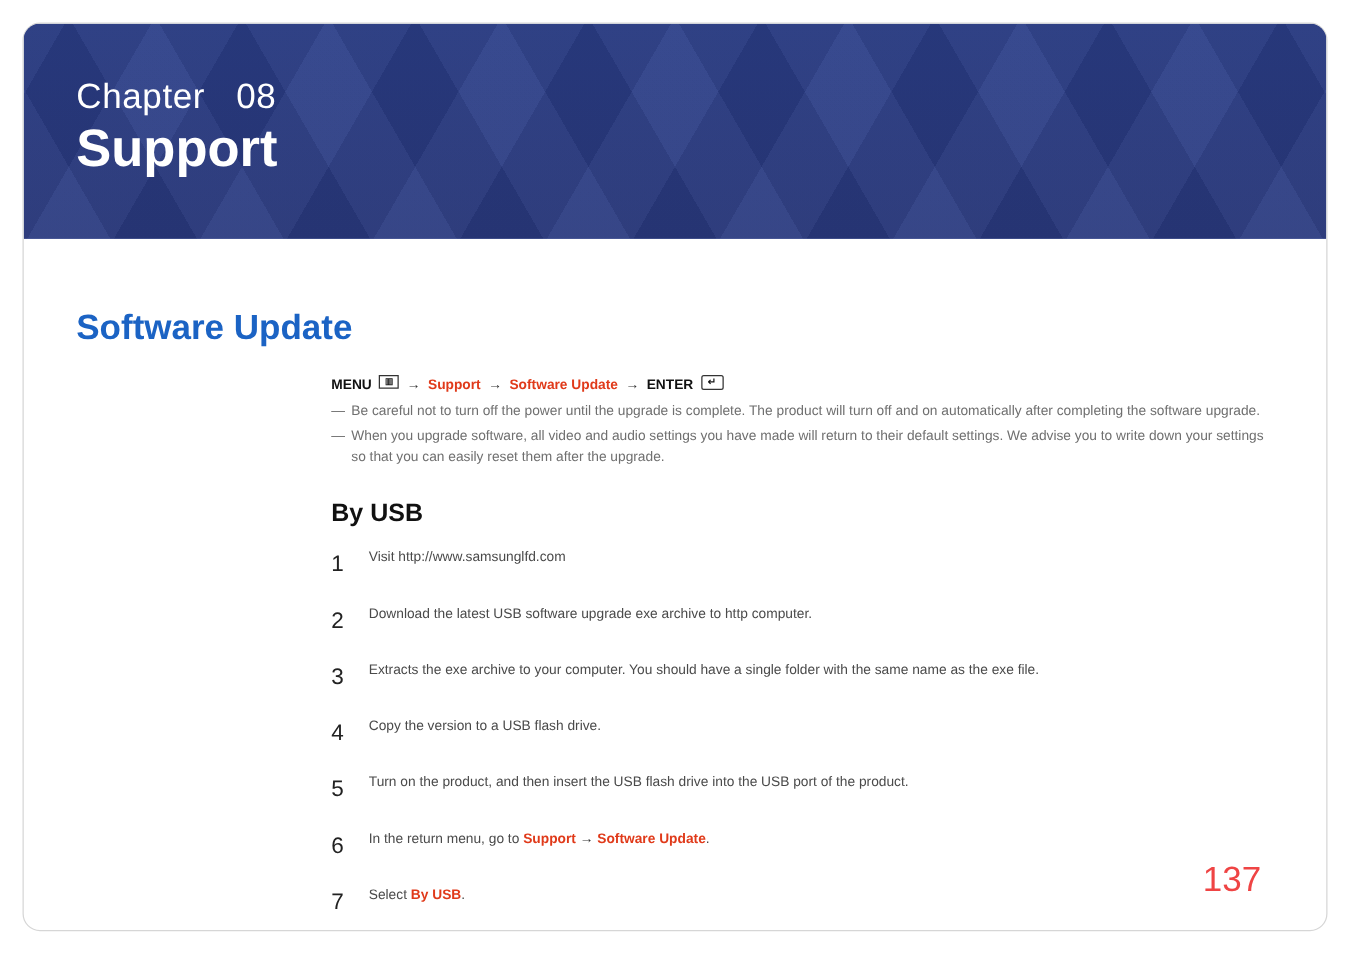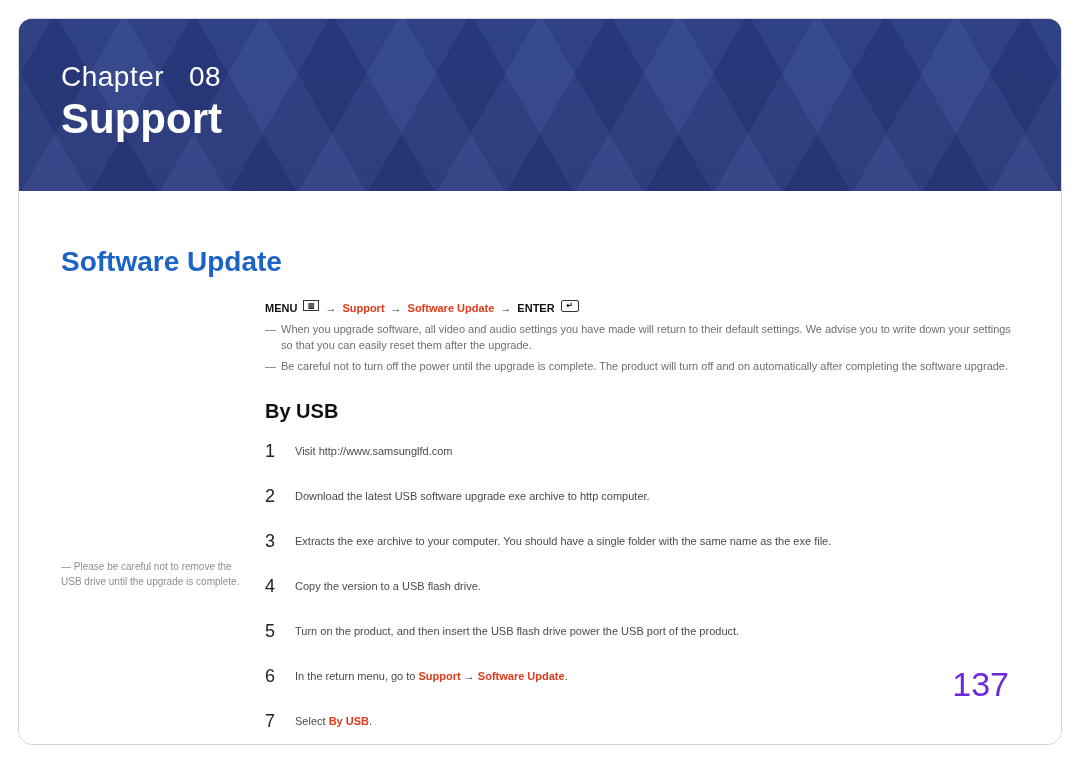--- a/index.html
+++ b/index.html
@@ -149,41 +149,41 @@
     margin-top: 22px;
     margin-bottom: 12px;
   }
   .steps {
     list-style: none;
     counter-reset: step;
   }
   .steps li {
     counter-increment: step;
     display: flex;
-    align-items: center;
+    align-items: flex-start;
     gap: 16px;
     margin-bottom: 18px;
   }
   .steps li::before {
     content: counter(step);
     font-size: 18px;
     font-weight: 400;
     color: #222;
     width: 14px;
     flex: 0 0 14px;
   }
   .steps li .step-text { flex: 1; }
   .steps .hl { color: #e03a1a; font-weight: 700; }
   .steps .arrow-thin { color: #333; }
   .page-number {
     position: absolute;
     right: 10px;
-    bottom: 16px;
-    font-size: 34px;
-    color: #6d28d9;
+    bottom: 0;
+    font-size: 28px;
+    color: #ef4444;
     font-weight: 300;
   }
   .hl-label { color: #e03a1a; font-weight: 700; }
 </style>
 </head>
 <body>
 
 <div class="page">
 
   <div class="banner">
@@ -197,64 +197,61 @@
     </div>
   </div>
 
   <div class="content">
     <h1 class="section-title">Software Update</h1>
 
     <div class="two-col">
 
       <div class="sidebar">
         <div class="spacer"></div>
-        <div class="note note-dash">
-          <span>Please be careful not to remove the USB drive until the upgrade is complete.</span>
-        </div>
       </div>
 
       <div class="main">
 
         <div class="menu-path">
           <span>MENU</span>
           <span class="icon-box">▥</span>
           <span class="arrow">→</span>
           <span class="hl">Support</span>
           <span class="arrow">→</span>
           <span class="hl">Software Update</span>
           <span class="arrow">→</span>
           <span>ENTER</span>
           <span class="icon-enter">↵</span>
         </div>
 
 
         <div class="tip">
+          <span>Be careful not to turn off the power until the upgrade is complete. The product will turn off and on automatically after completing the software upgrade.</span>
+        </div>
+        <div class="tip">
           <span>When you upgrade software, all video and audio settings you have made will return to their default settings. We advise you to write down your settings so that you can easily reset them after the upgrade.</span>
         </div>
-        <div class="tip">
-          <span>Be careful not to turn off the power until the upgrade is complete. The product will turn off and on automatically after completing the software upgrade.</span>
-        </div>
 
         <h2 class="subhead">By USB</h2>
 
         <ol class="steps">
           <li>
             <span class="step-text">Visit http://www.samsunglfd.com</span>
           </li>
           <li>
             <span class="step-text">Download the latest USB software upgrade exe archive to http computer.</span>
           </li>
           <li>
             <span class="step-text">Extracts the exe archive to your computer. You should have a single folder with the same name as the exe file.</span>
           </li>
           <li>
             <span class="step-text">Copy the version to a USB flash drive.</span>
           </li>
           <li>
-            <span class="step-text">Turn on the product, and then insert the USB flash drive power the USB port of the product.</span>
+            <span class="step-text">Turn on the product, and then insert the USB flash drive into the USB port of the product.</span>
           </li>
           <li>
             <span class="step-text">
               <span>In the return menu, go to </span><span class="hl">Support</span>
               <span class="arrow-thin">→</span>
               <span class="hl">Software Update</span><span>.</span>
             </span>
           </li>
           <li>
             <span class="step-text">

